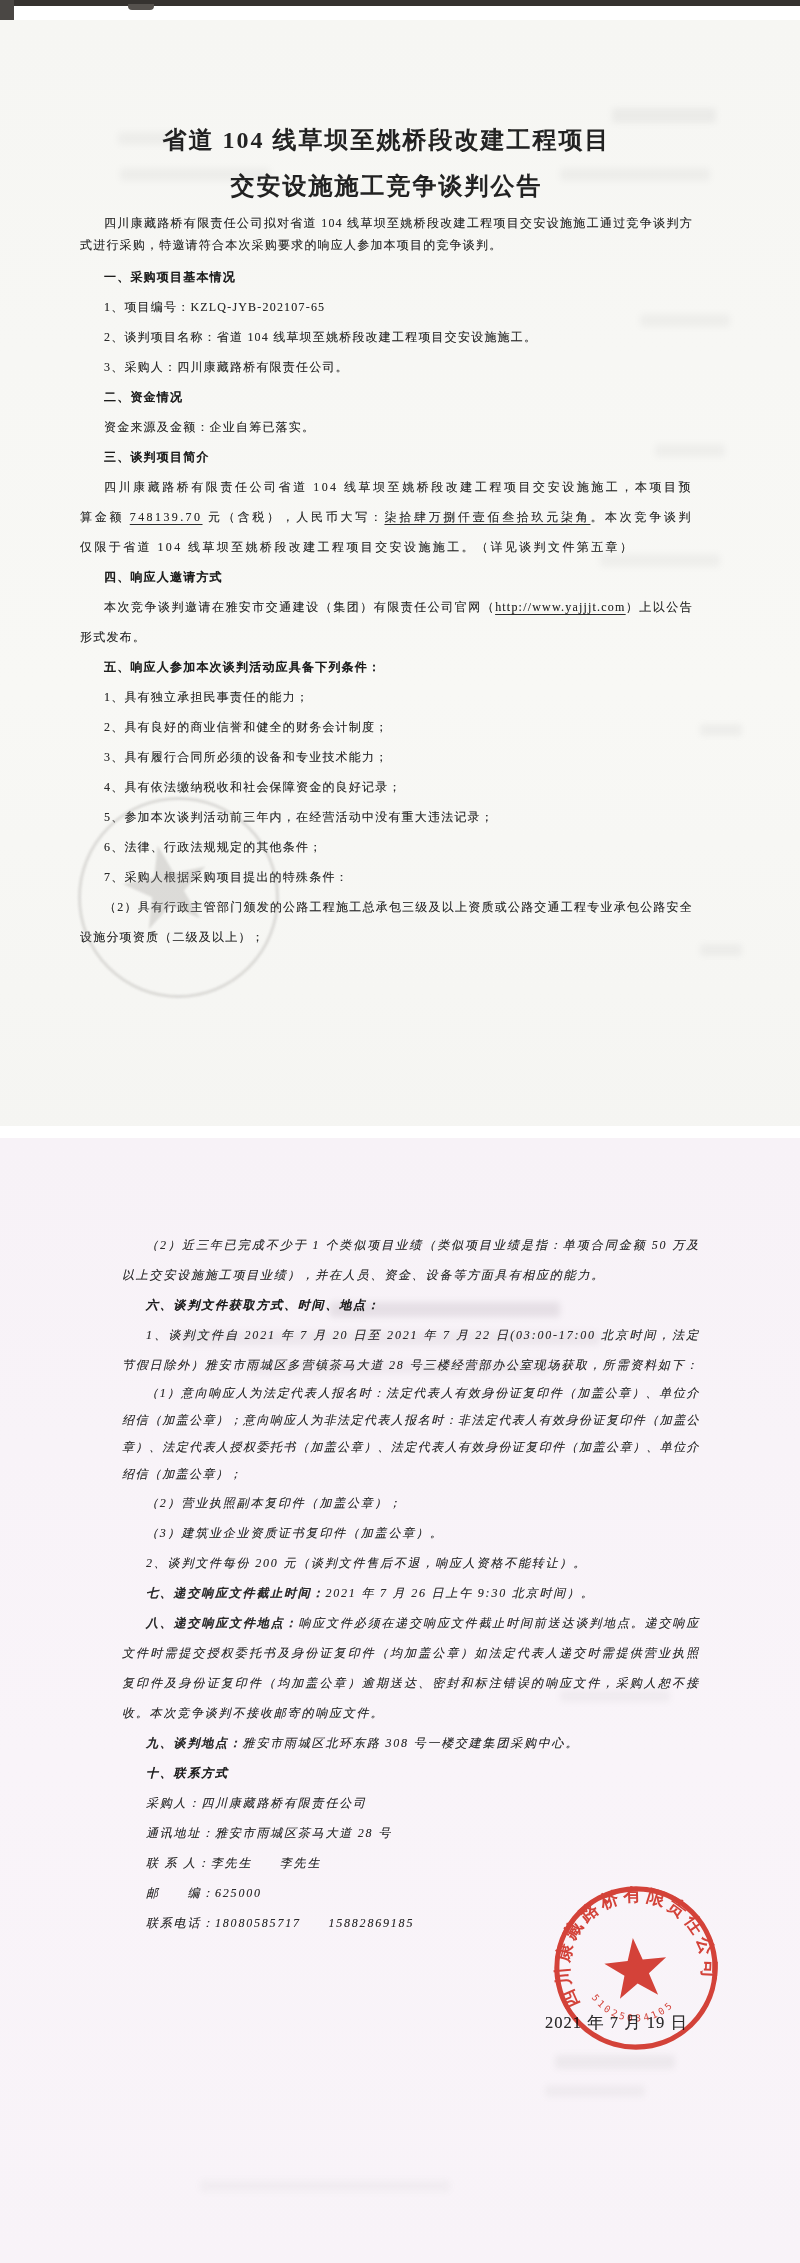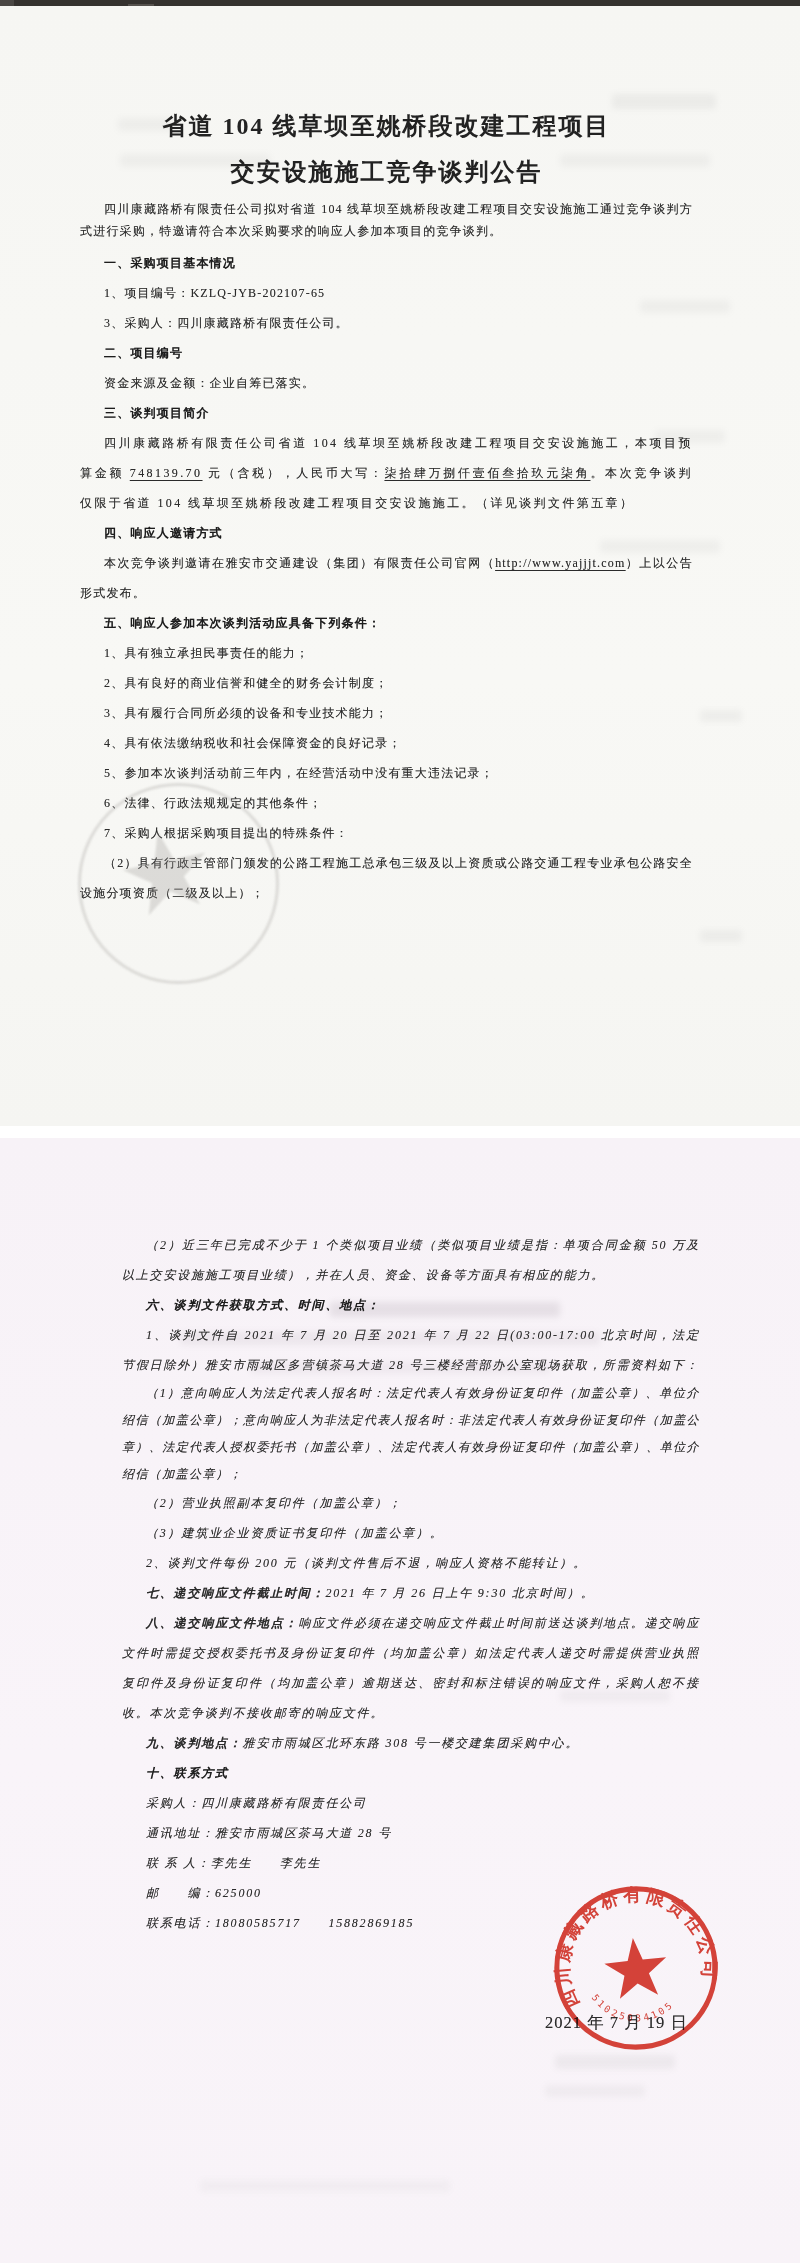--- a/index.html
+++ b/index.html
@@ -7,21 +7,21 @@
     width:800px;height:2263px;background:#ffffff;overflow:hidden;
     font-family:"Liberation Serif","DejaVu Serif",serif;
     color:#2b2b2b;
   }
   .stage{position:relative;width:800px;height:2263px;background:#ffffff;}
   .scan-edge-top{position:absolute;left:0;top:0;width:800px;height:6px;background:#35322f;}
   .scan-corner{position:absolute;left:0;top:0;width:14px;height:30px;background:#4a4744;}
   .scan-nick{position:absolute;left:128px;top:4px;width:26px;height:6px;background:#55514d;border-radius:0 0 4px 4px;}
 
   .page{position:absolute;left:0;width:800px;}
-  .page1{top:6px;height:1120px;background:linear-gradient(180deg,#f6f6f3 0%,#f8f8f5 60%,#f5f5f2 100%);}
+  .page1{top:20px;height:1120px;background:linear-gradient(180deg,#f6f6f3 0%,#f8f8f5 60%,#f5f5f2 100%);}
   .page2{top:1138px;height:1125px;background:linear-gradient(180deg,#f7f2f7 0%,#f9f4f9 55%,#f8f3f8 100%);}
   .gap{position:absolute;left:0;top:1126px;width:800px;height:12px;background:#ffffff;}
 
   .content{position:relative;}
   .page1 .content{padding:104px 107px 0 80px;}
   .page2 .content{padding:92px 100px 0 122px;font-style:italic;}
 
   p{margin:0;}
   .doc-title{
     text-align:center;font-size:24px;line-height:32px;font-weight:700;
@@ -89,23 +89,24 @@
     </div>
 
     <div class="content">
       <p class="doc-title">省道 104 线草坝至姚桥段改建工程项目</p>
       <p class="doc-title l2">交安设施施工竞争谈判公告</p>
 
       <p class="para tight indent" style="margin-top:10px;">四川康藏路桥有限责任公司拟对省道 104 线草坝至姚桥段改建工程项目交安设施施工通过竞争谈判方式进行采购，特邀请符合本次采购要求的响应人参加本项目的竞争谈判。</p>
 
       <p class="para h indent" style="margin-top:6px;">一、采购项目基本情况</p>
       <p class="para indent">1、项目编号：KZLQ-JYB-202107-65</p>
+      <p class="para indent">2、谈判项目名称：省道 104 线草坝至姚桥段改建工程项目交安设施施工。</p>
       <p class="para indent">3、采购人：四川康藏路桥有限责任公司。</p>
 
-      <p class="para h indent">二、项目编号</p>
+      <p class="para h indent">二、资金情况</p>
       <p class="para indent">资金来源及金额：企业自筹已落实。</p>
 
       <p class="para h indent">三、谈判项目简介</p>
       <p class="para indent sec3"><span>四川康藏路桥有限责任公司省道 104 线草坝至姚桥段改建工程项目交安设施施工，本项目预算金额 </span><span class="u">748139.70</span><span> 元（含税），人民币大写：</span><span class="u">柒拾肆万捌仟壹佰叁拾玖元柒角</span><span>。本次竞争谈判仅限于省道 104 线草坝至姚桥段改建工程项目交安设施施工。（详见谈判文件第五章）</span></p>
 
       <p class="para h indent">四、响应人邀请方式</p>
       <p class="para indent"><span>本次竞争谈判邀请在雅安市交通建设（集团）有限责任公司官网（</span><span class="u">http://www.yajjjt.com</span><span>）上以公告形式发布。</span></p>
 
       <p class="para h indent">五、响应人参加本次谈判活动应具备下列条件：</p>
       <p class="para indent">1、具有独立承担民事责任的能力；</p>

